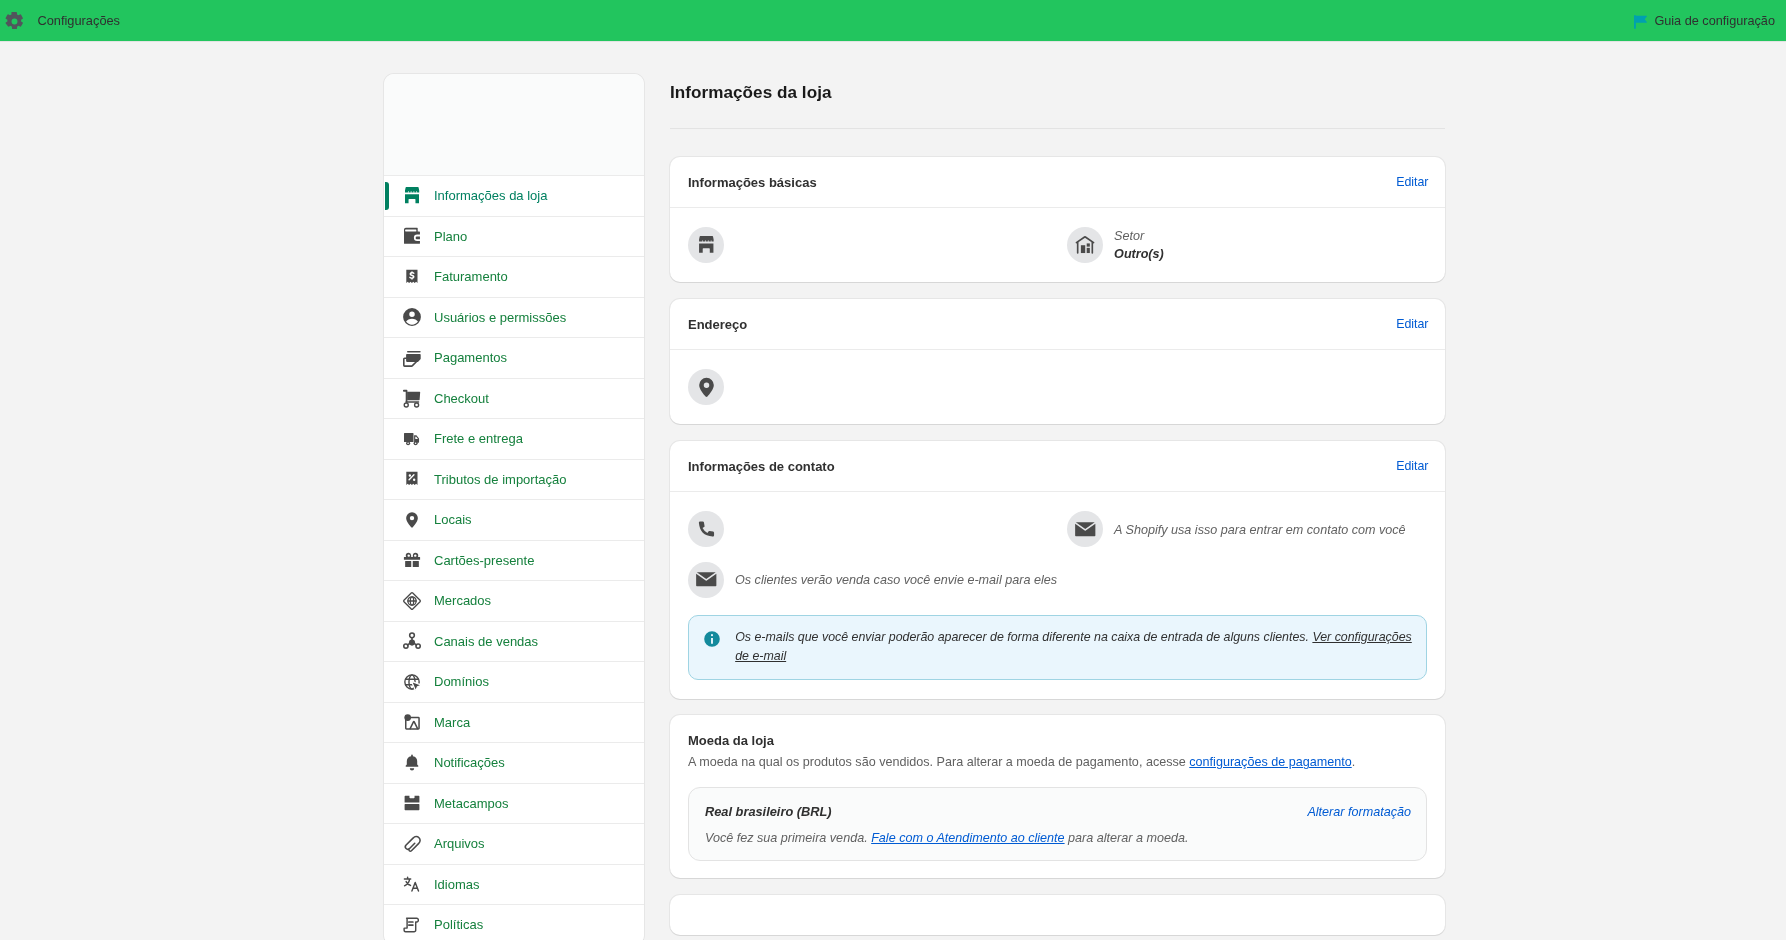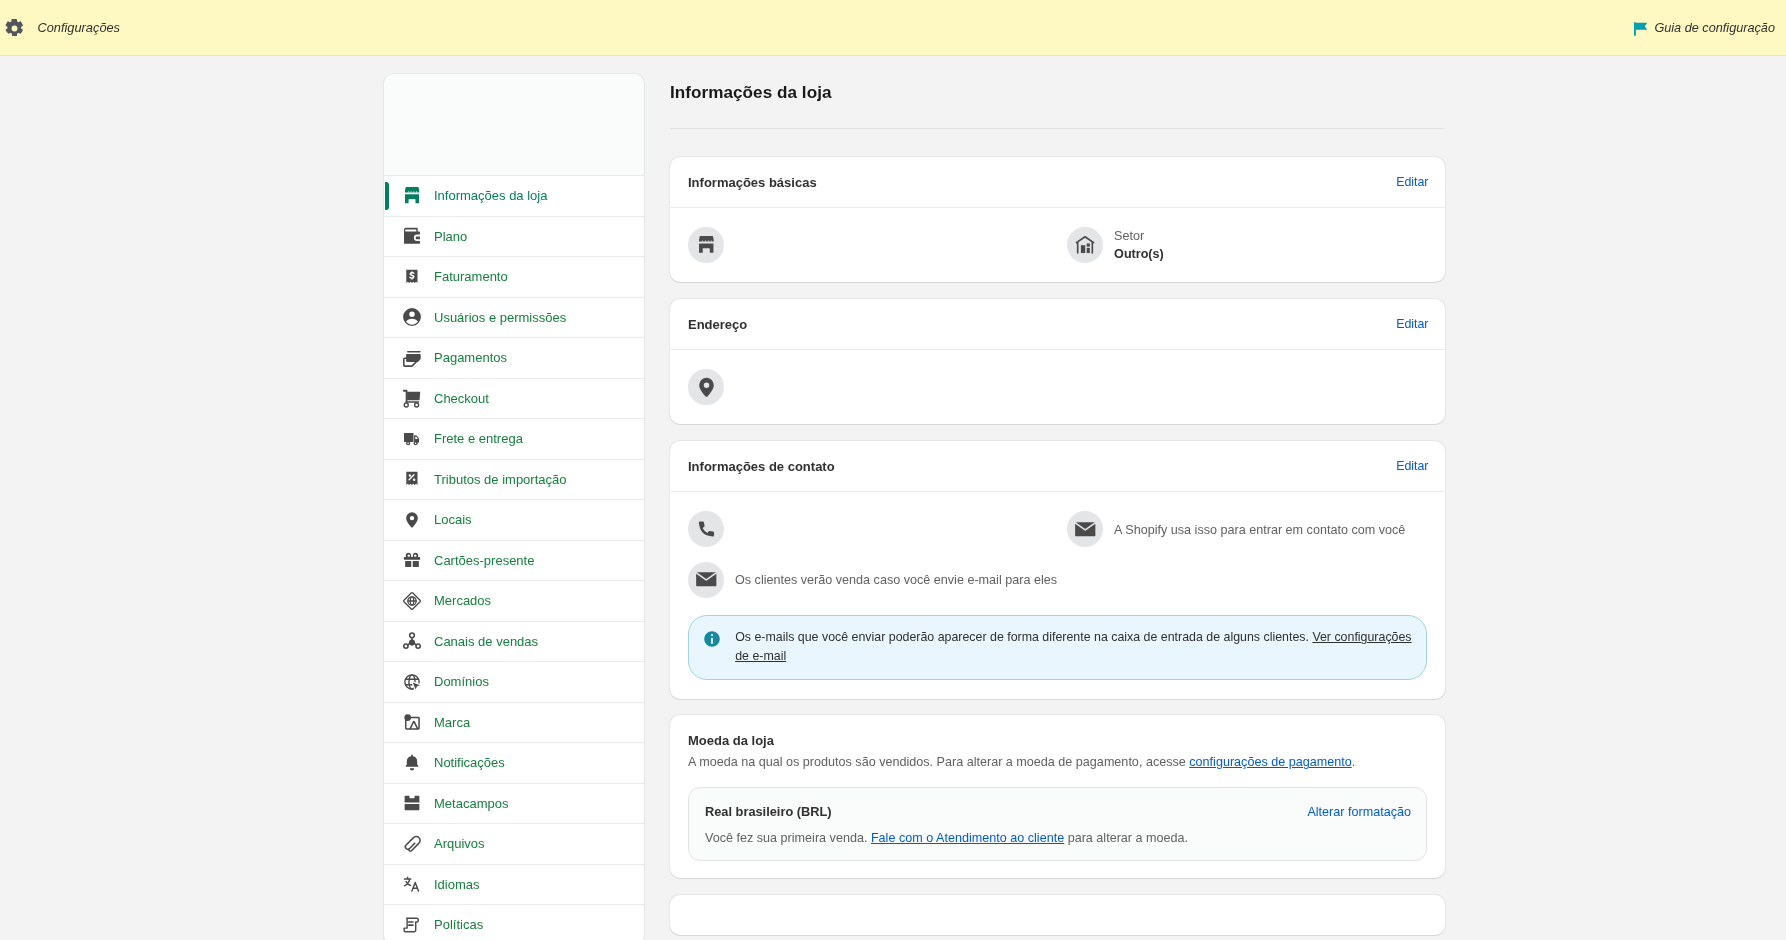--- a/index.html
+++ b/index.html
@@ -7,23 +7,23 @@
   html, body { margin:0; padding:0; }
   body {
     width:1786px; height:940px; overflow:hidden;
     background:#f3f3f3;
     font-family:"Liberation Sans", sans-serif;
     color:#303030;
     -webkit-font-smoothing: antialiased;
   }
   
   .topbar{
-    position:absolute; left:0; top:0; width:1786px; height:56px;
-    background:#fef9c3; border-bottom:1px solid #e3e3e3;
-    display:flex; align-items:center;font-style:italic;
+    position:absolute; left:0; top:0; width:1786px; height:42px;
+    background:#22c55e; border-bottom:1px solid #e3e3e3;
+    display:flex; align-items:center;
   }
   .topbar-left{ display:flex; align-items:center; padding-left:4.5px; }
   .gear-wrap{ width:19px; height:19px; display:flex; align-items:center; justify-content:center;
               margin-top:1px; }
   .topbar-title{ margin-left:14px; font-size:12.8px; color:#303030; font-weight:400; letter-spacing:0;
                  line-height:18px; }
   .topbar-right{ margin-left:auto; display:flex; align-items:flex-end; padding-right:11px; }
   .flag-wrap{ width:16px; height:16px; display:flex; align-items:center; justify-content:center; }
   .guide-text{ margin-left:5.5px; font-size:12.7px; color:#303030; line-height:18px; }
 
@@ -61,37 +61,37 @@
   .card{
     background:#fff; border-radius:10px; margin-top:28px;
     box-shadow:0 0 0 1px rgba(26,26,26,0.055), 0 1px 0 rgba(26,26,26,0.07);
   }
   .card + .card{ margin-top:16.6px; }
   .card-head{ padding:16px 16.5px 15.4px 18px; display:flex; align-items:center; }
   .card-head-texts{ flex:1; }
   .card-title{ font-size:13px; font-weight:700; color:#303030; line-height:19px; }
   .card-sub{ font-size:12.6px; color:#616161; margin-top:3px; line-height:18px;}
   .card-edit{ font-size:12.4px; color:#005bd3; cursor:pointer; line-height:19px; }
-  .card-body{ border-top:1px solid #ebebeb; padding:19px 18px 19px 18px; display:flex; flex-wrap:wrap; }
+  .card-body{ border-top:1px solid #ebebeb; padding:19px 18px 19px 18px; display:flex; flex-wrap:wrap;font-style:italic; }
   .card-body.plain{ border-top:none; padding:0 18px 17.3px 18px; }
   .card.tail{ height:40px; }
 
   .fieldrow{ display:flex; width:100%; }
   .field{ display:flex; align-items:center; flex:0 0 51.3%; min-width:0; }
   .field .avatar{
     width:36px; height:36px; border-radius:50%; background:#e4e5e7;
     display:flex; align-items:center; justify-content:center; flex:0 0 36px;
   }
   .field .ftexts{ margin-left:11px; }
   .field .flabel{ font-size:12.6px; color:#616161; line-height:17px; }
   .field .fvalue{ font-size:12.6px; color:#303030; font-weight:700; line-height:18px; }
   .field .fplain{ font-size:12.6px; color:#616161; line-height:18px; }
 
   .banner{
-    margin-top:17.3px; background:#eaf6fd; border:1px solid #9fd4e3; border-radius:19px;
+    margin-top:17.3px; background:#eaf6fd; border:1px solid #9fd4e3; border-radius:10px;
     display:flex; padding:12.5px 13.4px 12.5px 13.4px; width:100%;
   }
   .banner .bicon{ width:18.4px; height:18.4px; flex:0 0 18.4px; margin-top:0.5px; }
   .banner .btext{ margin-left:14.4px; font-size:12.4px; color:#303030; line-height:19px;
                   flex:1; min-width:0; }
   .banner a{ color:#303030; text-decoration:underline; }
 
   .inner-box{
     border:1px solid #e3e3e3; border-radius:12px; background:#fafbfb;
     padding:15.6px 15px 12.5px 16px; width:100%;

